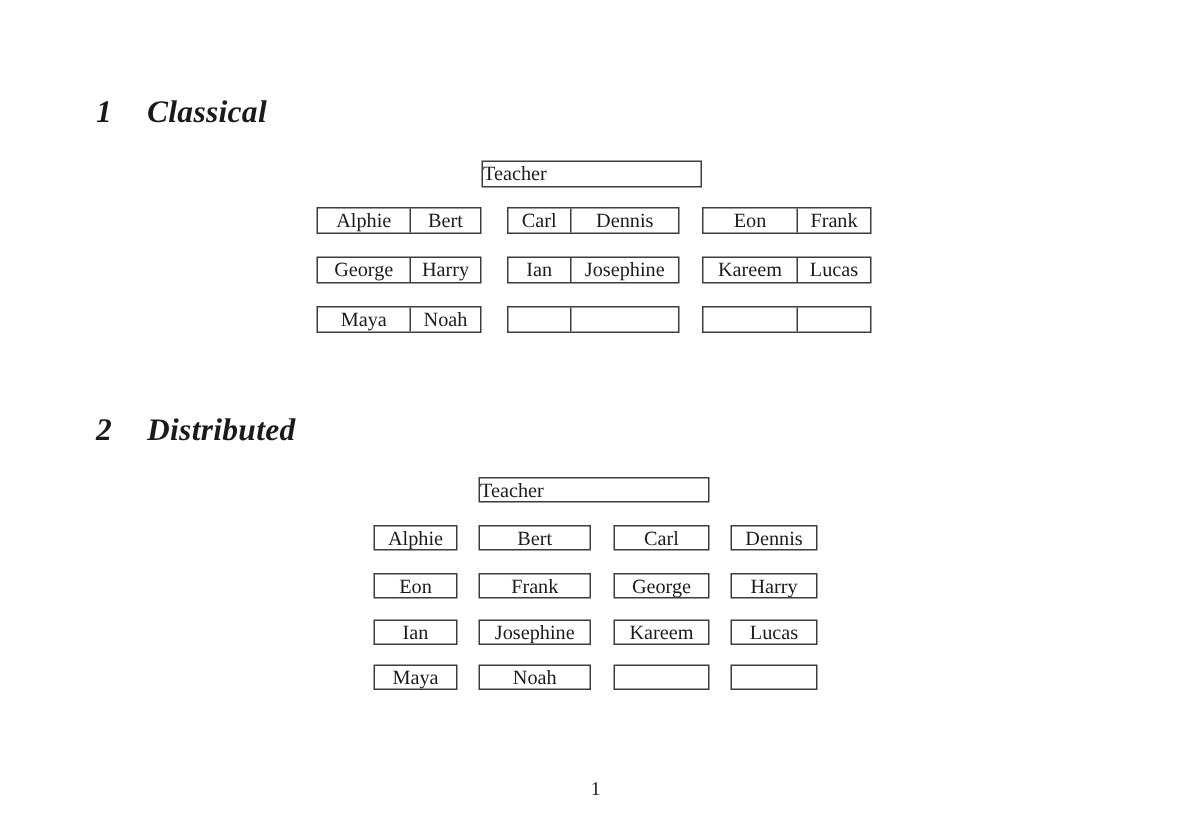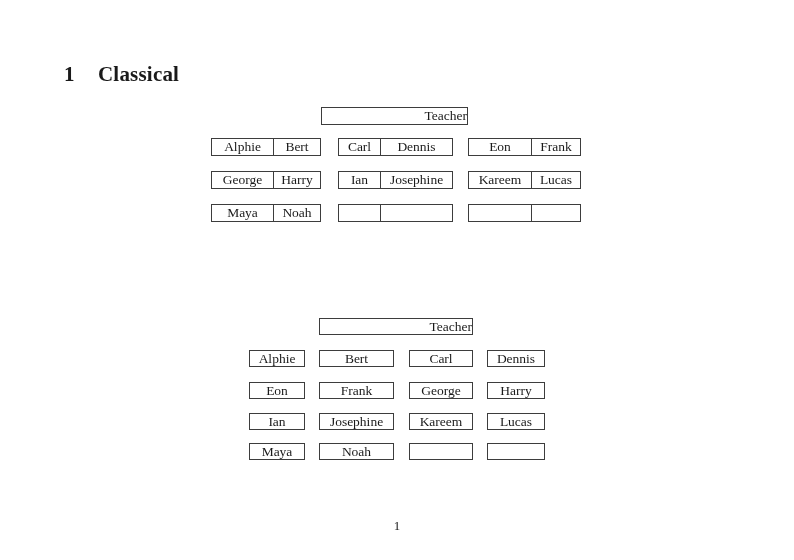--- a/index.html
+++ b/index.html
@@ -16,34 +16,35 @@
     background: #ffffff;
   }
   .section-heading {
     position: absolute;
     left: 64px;
     font-weight: 700;
     font-size: 21px;
     line-height: 1;
     white-space: nowrap;
     letter-spacing: 0.2px;
+    font-style: italic;
   }
   .sec-num { display: inline-block; width: 34px; }
   .diagram { position: absolute; inset: 0; }
   .box {
     position: absolute;
     box-sizing: border-box;
     border: 1px solid #3d3d3d;
     background: #ffffff;
     display: flex;
     align-items: flex-end;
     font-size: 13.5px;
     line-height: 1;
   }
-  .teacher-box { align-items: center; justify-content: flex-end; }
+  .teacher-box { align-items: center; justify-content: flex-start; }
   .desk-cell {
     display: flex;
     align-items: center;
     justify-content: center;
     height: 100%;
     box-sizing: border-box;
     overflow: hidden;
     white-space: nowrap;
   }
   .desk-cell.second { border-left: 1px solid #3d3d3d; flex: 1; }
@@ -101,20 +102,23 @@
       <div class="box pair" style="left: 338px; top: 204px; width: 115px; height: 18px;">
         <span class="desk-cell" style="width: 41px;"></span>
         <span class="desk-cell second"></span>
       </div>
       <div class="box pair" style="left: 468px; top: 204px; width: 113px; height: 18px;">
         <span class="desk-cell" style="width: 62px;"></span>
         <span class="desk-cell second"></span>
       </div>
     </div>
 
+  <header class="section-heading" style="top:276px">
+    <span class="sec-num">2</span><span class="sec-title">Distributed</span>
+  </header>
 
   <div class="diagram" id="diagram-distributed">
     <div class="box teacher-box" style="left:319px;top:318px;width:154px;height:17px">
       <span>Teacher</span>
     </div>
   <div class="box single" style="left: 249px; top: 350px; width: 56px; height: 17px;">
         <span class="desk-cell">Alphie</span>
       </div>
       <div class="box single" style="left: 319px; top: 350px; width: 75px; height: 17px;">
         <span class="desk-cell">Bert</span>

